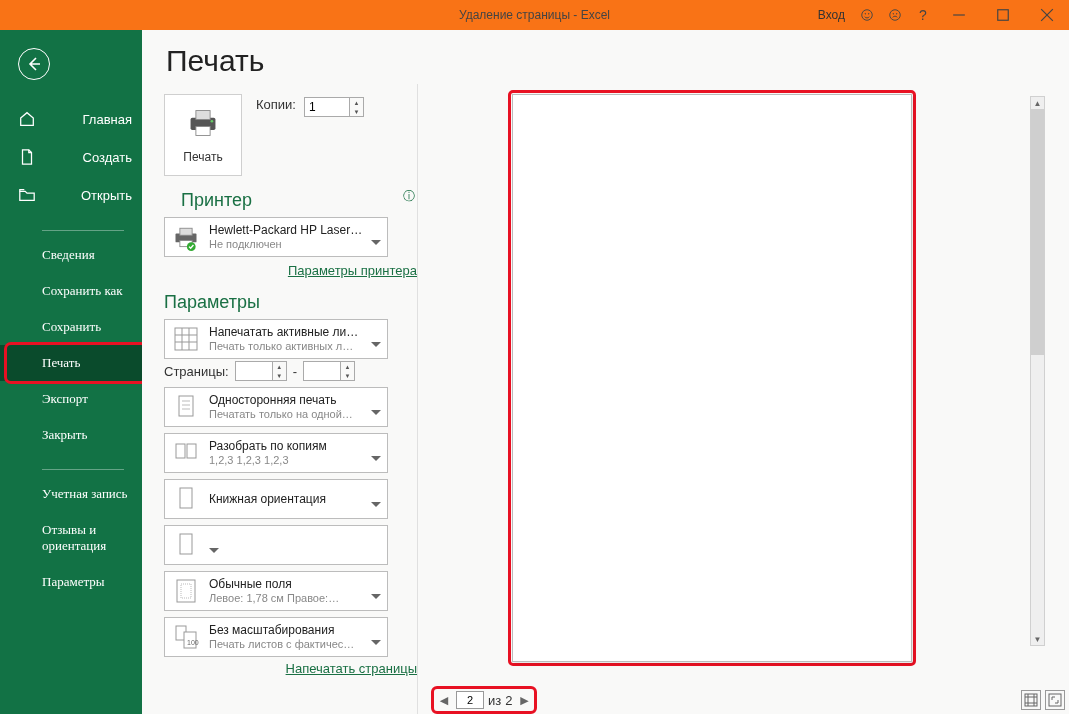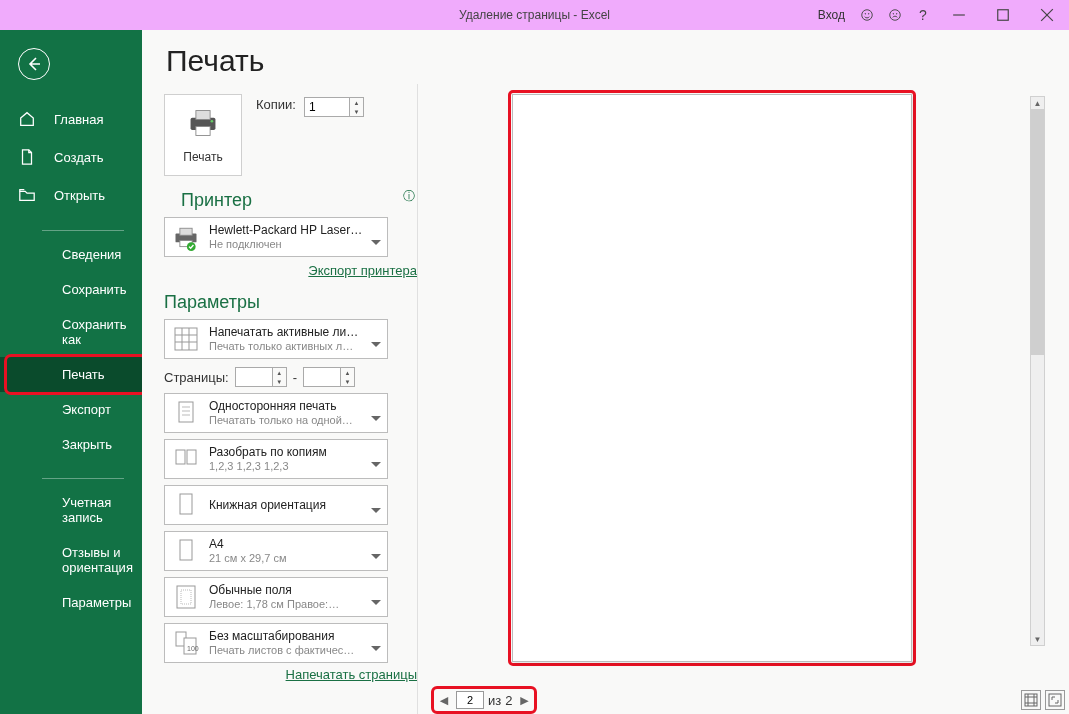--- a/index.html
+++ b/index.html
@@ -1,32 +1,32 @@
 <!DOCTYPE html>
 <html><head>
 <meta charset="utf-8">
 <style>
 * { box-sizing: border-box; margin: 0; padding: 0; }
 body { font-family: "Segoe UI", Arial, sans-serif; font-size: 13px; color: #333; background: #fff; width: 1069px; height: 714px; overflow: hidden; }
 
-.titlebar { height: 30px; display: flex; align-items: center; background: #f0abfc; position: relative; padding-left: 8px; }
+.titlebar { height: 30px; display: flex; align-items: center; background: #f97316; position: relative; padding-left: 8px; }
 .titlebar .title { position: absolute; left: 50%; transform: translateX(-50%); font-size: 12px; color: #444; }
 .titlebar .right { position: absolute; right: 0; display: flex; align-items: center; height: 100%; }
 .titlebar .signin { font-size: 12px; color: #333; padding: 0 8px; }
 .titlebar .iconbtn { width: 28px; height: 30px; display: flex; align-items: center; justify-content: center; cursor: pointer; }
 .titlebar .winbtn { width: 44px; height: 30px; display: flex; align-items: center; justify-content: center; cursor: pointer; }
 .titlebar .iconbtn svg, .titlebar .winbtn svg { width: 14px; height: 14px; }
 
 .app { display: flex; height: 684px; }
 .sidebar { width: 142px; background: #127245; color: #fff; display: flex; flex-direction: column; padding-top: 18px; }
 .back-btn { width: 32px; height: 32px; border: 1.5px solid #fff; border-radius: 50%; margin-left: 18px; margin-bottom: 20px; display: flex; align-items: center; justify-content: center; cursor: pointer; }
 .back-btn svg { width: 16px; height: 16px; stroke: #fff; fill: none; }
-.sbitem { padding: 10px 10px 10px 18px; display: flex; align-items: center; gap: 18px; cursor: pointer; font-size: 13px; }
+.sbitem { padding: 10px 10px 10px 18px; display: flex; align-items: center; gap: 8px; cursor: pointer; font-size: 13px; justify-content: space-between; }
 .sbitem svg { width: 18px; height: 18px; stroke: #fff; fill: none; }
-.sbitem.noicon { padding-left: 62px; }
+.sbitem.noicon { padding-left: 42px; font-family: Liberation Serif, serif; }
 .sbitem.active-red { background: #0a4b2c; position: relative; }
 .redframe { position: absolute; top:-3px; left:4px; right:-6px; bottom:-3px; border: 3px solid #e81123; border-radius: 7px; pointer-events:none; }
 .sbitem.disabled { color: #a9cdb6; }
 .sb-sep { border-top: 1px solid rgba(255,255,255,.35); margin: 16px 18px 6px 42px; }
 
 .main { flex: 1; background: #f9f9f8; display: flex; flex-direction: column; position: relative; }
 .heading { font-size: 30px; font-weight: 300; color: #222; padding: 14px 24px 6px 24px; }
 .cols { display: flex; flex: 1; min-height: 0; }
 .leftcol { width: 276px; padding: 10px 0 0 22px; border-right: 1px solid #e0e0e0; }
 .rightcol { flex: 1; display: flex; flex-direction: column; position: relative; }
@@ -47,21 +47,21 @@
 
 .combo { border:1px solid #bcbcbc; background:#fff; height: 40px; display:flex; align-items:center; cursor:pointer; margin-top:6px; padding: 0 6px; gap:8px; width: 224px; }
 .combo .cicon { width:30px; display:flex; align-items:center; justify-content:center; flex:none;}
 .combo .cicon svg { width:28px; height:28px; }
 .combo .ctext { flex:1; min-width:0; display:flex; flex-direction:column; line-height:1.2; }
 .combo .line1 { font-size:12px; color:#222; white-space:nowrap; overflow:hidden; text-overflow:ellipsis; }
 .combo .line2 { font-size:11px; color:#888; white-space:nowrap; overflow:hidden; text-overflow:ellipsis; }
 .combo .dd { width:10px; height:6px; flex:none;}
 .combo .dd svg { width:10px;height:6px; }
 
-.pagesrow{ display:flex; align-items:center; gap:6px; margin-top:8px; }
+.pagesrow{ display:flex; align-items:center; gap:6px; margin-top:2px; }
 .pagesrow label{ font-size:13px; }
 .pagesrow .spinner input{ width:38px; }
 .dash{ font-size:13px; }
 
 .preview-area{ flex:1; position:relative; margin:6px 20px 6px 22px; background:#f9f9f8; overflow:hidden;}
 .preview-area .redbox{ position:absolute; left:68px; top:0px; width:408px; height:576px; border:3px solid #e81123; border-radius:5px; }
 .preview-area .page{ position:absolute; left:72px; top:4px; width:400px; height:568px; background:#fff; border:1px solid #bbb; box-shadow:2px 2px 3px rgba(0,0,0,.08); }
 .scrollbar-v{ position:absolute; right:4px; top:6px; bottom:34px; width:15px; background:#efefef; border:1px solid #d0d0d0;}
 .scrollbar-v .thumb{ position:absolute; top:12px; left:0; right:0; height:246px; background:#cfcfcf;}
 .scrollbar-v .arr{position:absolute; left:0;right:0;height:12px;display:flex;align-items:center;justify-content:center;font-size:8px;color:#666;cursor:pointer;}
@@ -146,24 +146,24 @@
           <path d="M2 6h6l2 2h8v8H2z"></path>
           <path d="M2 6V4h5"></path>
         </svg>
         <span>Открыть</span>
       </div>
     <div class="sb-sep"></div>
     <div class="sbitem noicon">
         <span>Сведения</span>
       </div>
     <div class="sbitem noicon">
+        <span>Сохранить как</span>
+      </div>
+    <div class="sbitem noicon">
         <span>Сохранить</span>
-      </div>
-    <div class="sbitem noicon">
-        <span>Сохранить как</span>
       </div>
     <div class="sbitem noicon active-red">
         <span>Печать</span>
         <div class="redframe"></div>
       </div>
     <div class="sbitem noicon">
         <span>Экспорт</span>
       </div>
     <div class="sbitem noicon">
         <span>Закрыть</span>
@@ -221,21 +221,21 @@
               </svg>
             </div>
           <div class="ctext">
               <span class="line1">Hewlett-Packard HP LaserJe…</span>
               <span class="line2">Не подключен</span>
             </div>
           <div class="dd"><svg viewBox="0 0 10 6">
                 <path d="M0 0l5 5 5-5" fill="#666"></path>
               </svg></div>
         </div>
-        <div class="linkrow"><span class="link">Экспорт принтера</span></div>
+        <div class="linkrow"><span class="link">Параметры принтера</span></div>
 
         <div class="secttitle">Параметры</div>
 
         <div class="combo">
           <div class="cicon">
               <svg viewBox="0 0 28 28">
                 <rect x="3" y="3" width="22" height="22" fill="#fff" stroke="#999"></rect>
                 <line x1="3" y1="10" x2="25" y2="10" stroke="#999"></line>
                 <line x1="3" y1="17" x2="25" y2="17" stroke="#999"></line>
                 <line x1="10" y1="3" x2="10" y2="25" stroke="#999"></line>
@@ -316,24 +316,20 @@
           <div class="dd"><svg viewBox="0 0 10 6">
                 <path d="M0 0l5 5 5-5" fill="#666"></path>
               </svg></div>
         </div>
 
         <div class="combo">
           <div class="cicon">
               <svg viewBox="0 0 28 28">
                 <rect x="8" y="3" width="12" height="20" fill="#fff" stroke="#999"></rect>
               </svg>
-            </div>
-          <div class="ctext">
-              <span class="line1">A4</span>
-              <span class="line2">21 см x 29,7 см</span>
             </div>
           <div class="dd"><svg viewBox="0 0 10 6">
                 <path d="M0 0l5 5 5-5" fill="#666"></path>
               </svg></div>
         </div>
 
         <div class="combo">
           <div class="cicon">
               <svg viewBox="0 0 28 28">
                 <rect x="5" y="3" width="18" height="22" fill="#fff" stroke="#999"></rect>

